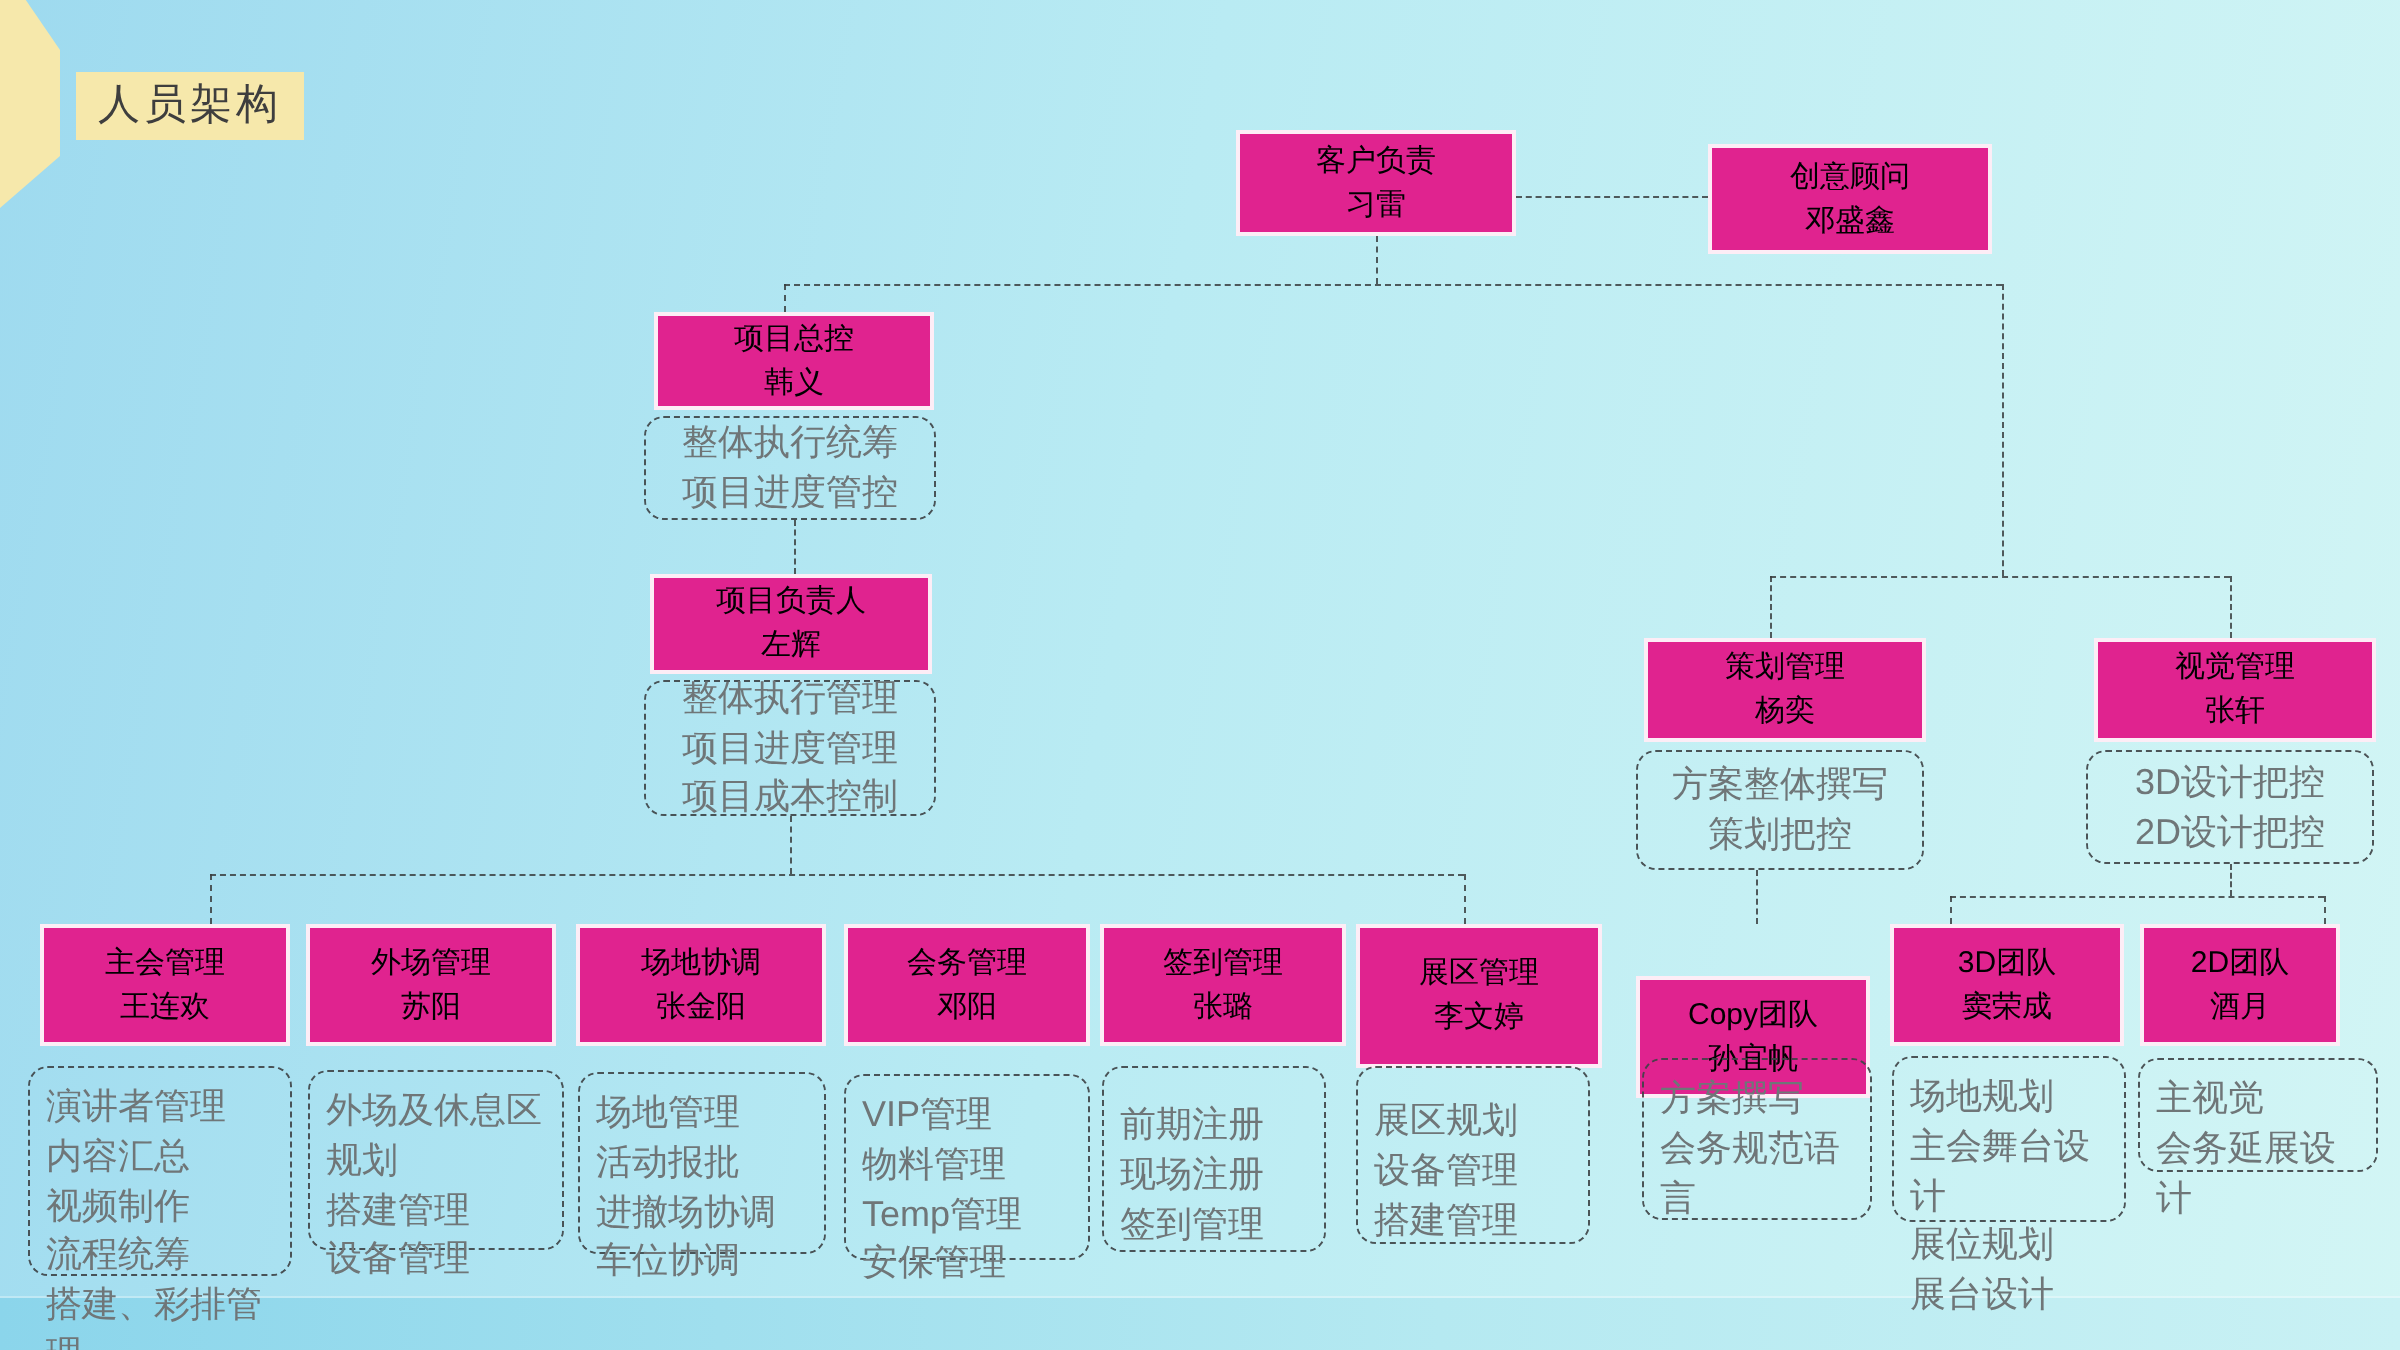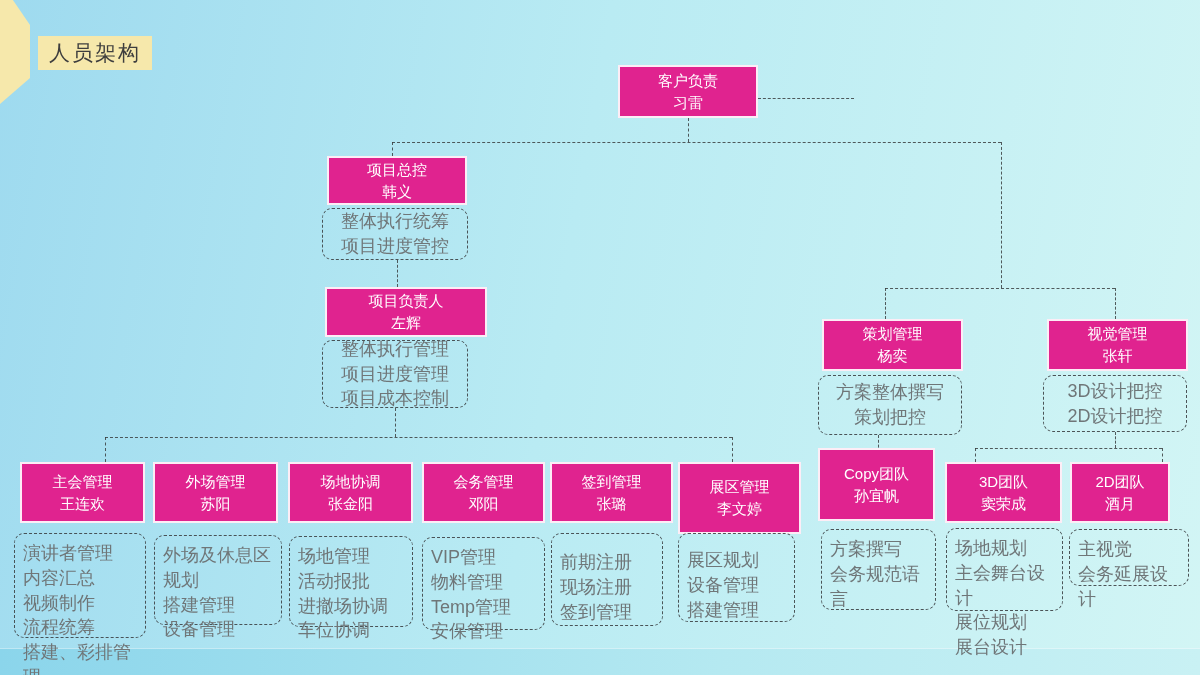--- a/index.html
+++ b/index.html
@@ -18,21 +18,21 @@
     position:absolute;left:0;top:0;width:30px;height:104px;background:#f6e8ab;
     clip-path:polygon(0 0,43% 0,100% 24%,100% 75%,0 100%);
   }
   #page-title{
     position:absolute;left:38px;top:36px;width:114px;height:34px;
     background:#f6e8ab;color:#3e3e3e;font-size:21px;line-height:34px;
     text-align:center;letter-spacing:2px;
   }
   .node{
     position:absolute;background:#e0238f;border:2px solid rgba(255,255,255,0.92);
-    color:#ffffff;display:flex;flex-direction:column;justify-content:center;
+    color:#000000;display:flex;flex-direction:column;justify-content:center;
     align-items:center;text-align:right;font-size:15px;line-height:1.45;
     box-sizing:border-box;
   }
   .duty{
     position:absolute;border:1.5px dashed rgba(62,67,70,0.9);border-radius:10px;
     color:#6f7678;font-size:18px;line-height:1.38;white-space:pre-line;
     box-sizing:border-box;padding:7px 8px;text-align:left;
   }
   .duty.center{display:flex;align-items:center;justify-content:center;text-align:center;padding:4px 6px;}
   .hline{position:absolute;border-top:1px dashed rgba(58,62,64,0.85);height:0;}
@@ -62,28 +62,32 @@
   <div class="vline" style="left:878px;top:435px;height:27px"></div>
   <div class="vline" style="left:1115px;top:432px;height:16px"></div>
   <div class="hline" style="left:975px;top:448px;width:187px"></div>
   <div class="vline" style="left:975px;top:448px;height:14px"></div>
   <div class="vline" style="left:1162px;top:448px;height:14px"></div>
 
   <div class="node" style="left:618px;top:65px;width:140px;height:53px">
     <div>客户负责</div>
     <div>习雷</div>
   </div>
+  <div class="node" style="left:854px;top:72px;width:142px;height:55px">
+    <div>创意顾问</div>
+    <div>邓盛鑫</div>
+  </div>
   <div class="node" style="left:327px;top:156px;width:140px;height:49px">
     <div>项目总控</div>
     <div>韩义</div>
   </div>
   <div class="duty center" style="left:322px;top:208px;width:146px;height:52px">整体执行统筹
 项目进度管控</div>
 
-  <div class="node" style="left:325px;top:287px;width:162px;height:50px">
+  <div class="node" style="left:325px;top:287px;width:141px;height:50px">
     <div>项目负责人</div>
     <div>左辉</div>
   </div>
   <div class="duty center" style="left:322px;top:340px;width:146px;height:68px">整体执行管理
 项目进度管理
 项目成本控制</div>
 
   <div class="node" style="left:822px;top:319px;width:141px;height:52px">
     <div>策划管理</div>
     <div>杨奕</div>
@@ -115,21 +119,21 @@
     <div>邓阳</div>
   </div>
   <div class="node" style="left:550px;top:462px;width:123px;height:61px">
     <div>签到管理</div>
     <div>张璐</div>
   </div>
   <div class="node" style="left:678px;top:462px;width:123px;height:72px">
     <div>展区管理</div>
     <div>李文婷</div>
   </div>
-  <div class="node" style="left:818px;top:448px;width:117px;height:73px">
+  <div class="node" style="left:818px;top:488px;width:117px;height:61px">
     <div>Copy团队</div>
     <div>孙宜帆</div>
   </div>
   <div class="node" style="left:945px;top:462px;width:117px;height:61px">
     <div>3D团队</div>
     <div>窦荣成</div>
   </div>
   <div class="node" style="left:1070px;top:462px;width:100px;height:61px">
     <div>2D团队</div>
     <div>酒月</div>

